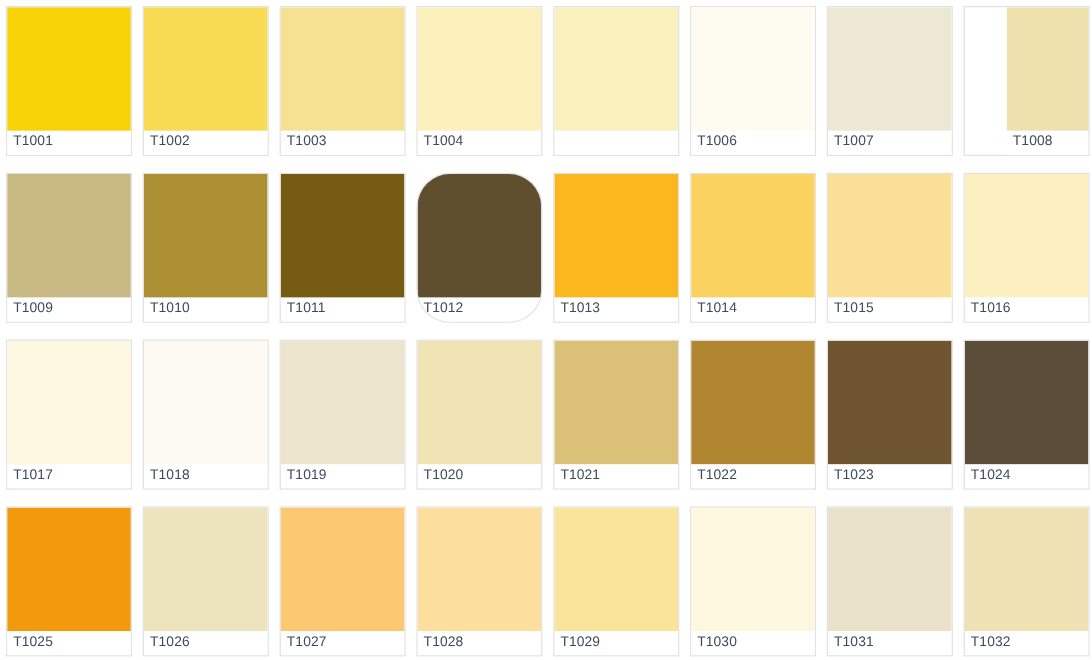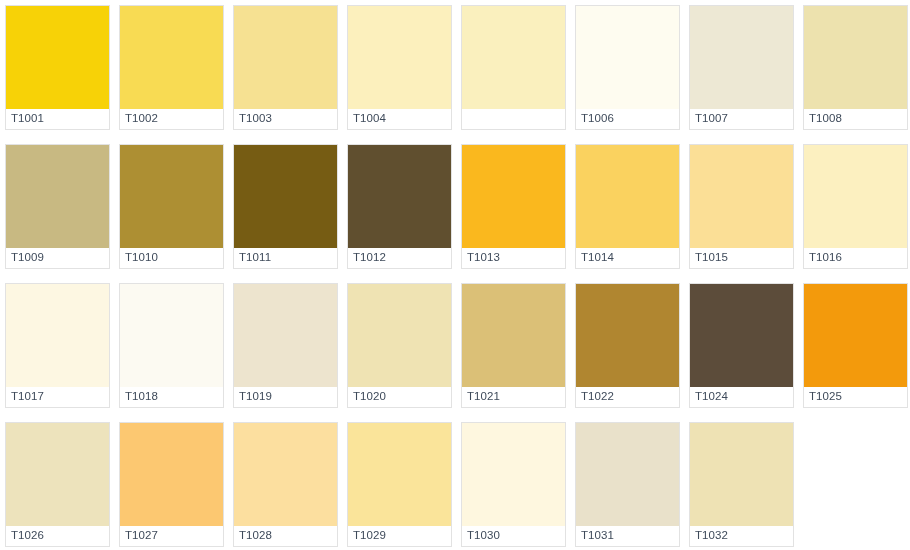--- a/index.html
+++ b/index.html
@@ -94,21 +94,21 @@
       <div class="swatch-label-strip">
         <span class="swatch-label" style="color: rgb(62, 74, 90);">T1006</span>
       </div>
     </div>
     <div class="swatch-card" style="border-color: rgb(226, 226, 226);">
       <div class="swatch-color" style="background-color: rgb(237, 232, 212);"></div>
       <div class="swatch-label-strip">
         <span class="swatch-label" style="color: rgb(62, 74, 90);">T1007</span>
       </div>
     </div>
-    <div class="swatch-card" style="border-color: rgb(226, 226, 226);">
+    <div class="swatch-card" style="border-color: rgb(226, 226, 226); padding-left: 35px;">
       <div class="swatch-color" style="background-color: rgb(237, 226, 174);"></div>
       <div class="swatch-label-strip">
         <span class="swatch-label" style="color: rgb(62, 74, 90);">T1008</span>
       </div>
     </div>
     <div class="swatch-card" style="border-color: rgb(226, 226, 226);">
       <div class="swatch-color" style="background-color: rgb(200, 185, 130);"></div>
       <div class="swatch-label-strip">
         <span class="swatch-label" style="color: rgb(62, 74, 90);">T1009</span>
       </div>
@@ -118,21 +118,21 @@
       <div class="swatch-label-strip">
         <span class="swatch-label" style="color: rgb(62, 74, 90);">T1010</span>
       </div>
     </div>
     <div class="swatch-card" style="border-color: rgb(226, 226, 226);">
       <div class="swatch-color" style="background-color: rgb(118, 92, 19);"></div>
       <div class="swatch-label-strip">
         <span class="swatch-label" style="color: rgb(62, 74, 90);">T1011</span>
       </div>
     </div>
-    <div class="swatch-card" style="border-color: rgb(226, 226, 226);">
+    <div class="swatch-card" style="border-color: rgb(226, 226, 226); border-radius: 28px;">
       <div class="swatch-color" style="background-color: rgb(96, 79, 47);"></div>
       <div class="swatch-label-strip">
         <span class="swatch-label" style="color: rgb(62, 74, 90);">T1012</span>
       </div>
     </div>
     <div class="swatch-card" style="border-color: rgb(226, 226, 226);">
       <div class="swatch-color" style="background-color: rgb(250, 184, 30);"></div>
       <div class="swatch-label-strip">
         <span class="swatch-label" style="color: rgb(62, 74, 90);">T1013</span>
       </div>
@@ -182,20 +182,26 @@
     <div class="swatch-card" style="border-color: rgb(226, 226, 226);">
       <div class="swatch-color" style="background-color: rgb(219, 192, 119);"></div>
       <div class="swatch-label-strip">
         <span class="swatch-label" style="color: rgb(62, 74, 90);">T1021</span>
       </div>
     </div>
     <div class="swatch-card" style="border-color: rgb(226, 226, 226);">
       <div class="swatch-color" style="background-color: rgb(176, 134, 48);"></div>
       <div class="swatch-label-strip">
         <span class="swatch-label" style="color: rgb(62, 74, 90);">T1022</span>
+      </div>
+    </div>
+    <div class="swatch-card" style="border-color: rgb(226, 226, 226);">
+      <div class="swatch-color" style="background-color: rgb(111, 84, 48);"></div>
+      <div class="swatch-label-strip">
+        <span class="swatch-label" style="color: rgb(62, 74, 90);">T1023</span>
       </div>
     </div>
     <div class="swatch-card" style="border-color: rgb(226, 226, 226);">
       <div class="swatch-color" style="background-color: rgb(92, 76, 58);"></div>
       <div class="swatch-label-strip">
         <span class="swatch-label" style="color: rgb(62, 74, 90);">T1024</span>
       </div>
     </div>
     <div class="swatch-card" style="border-color: rgb(226, 226, 226);">
       <div class="swatch-color" style="background-color: rgb(243, 154, 12);"></div>

